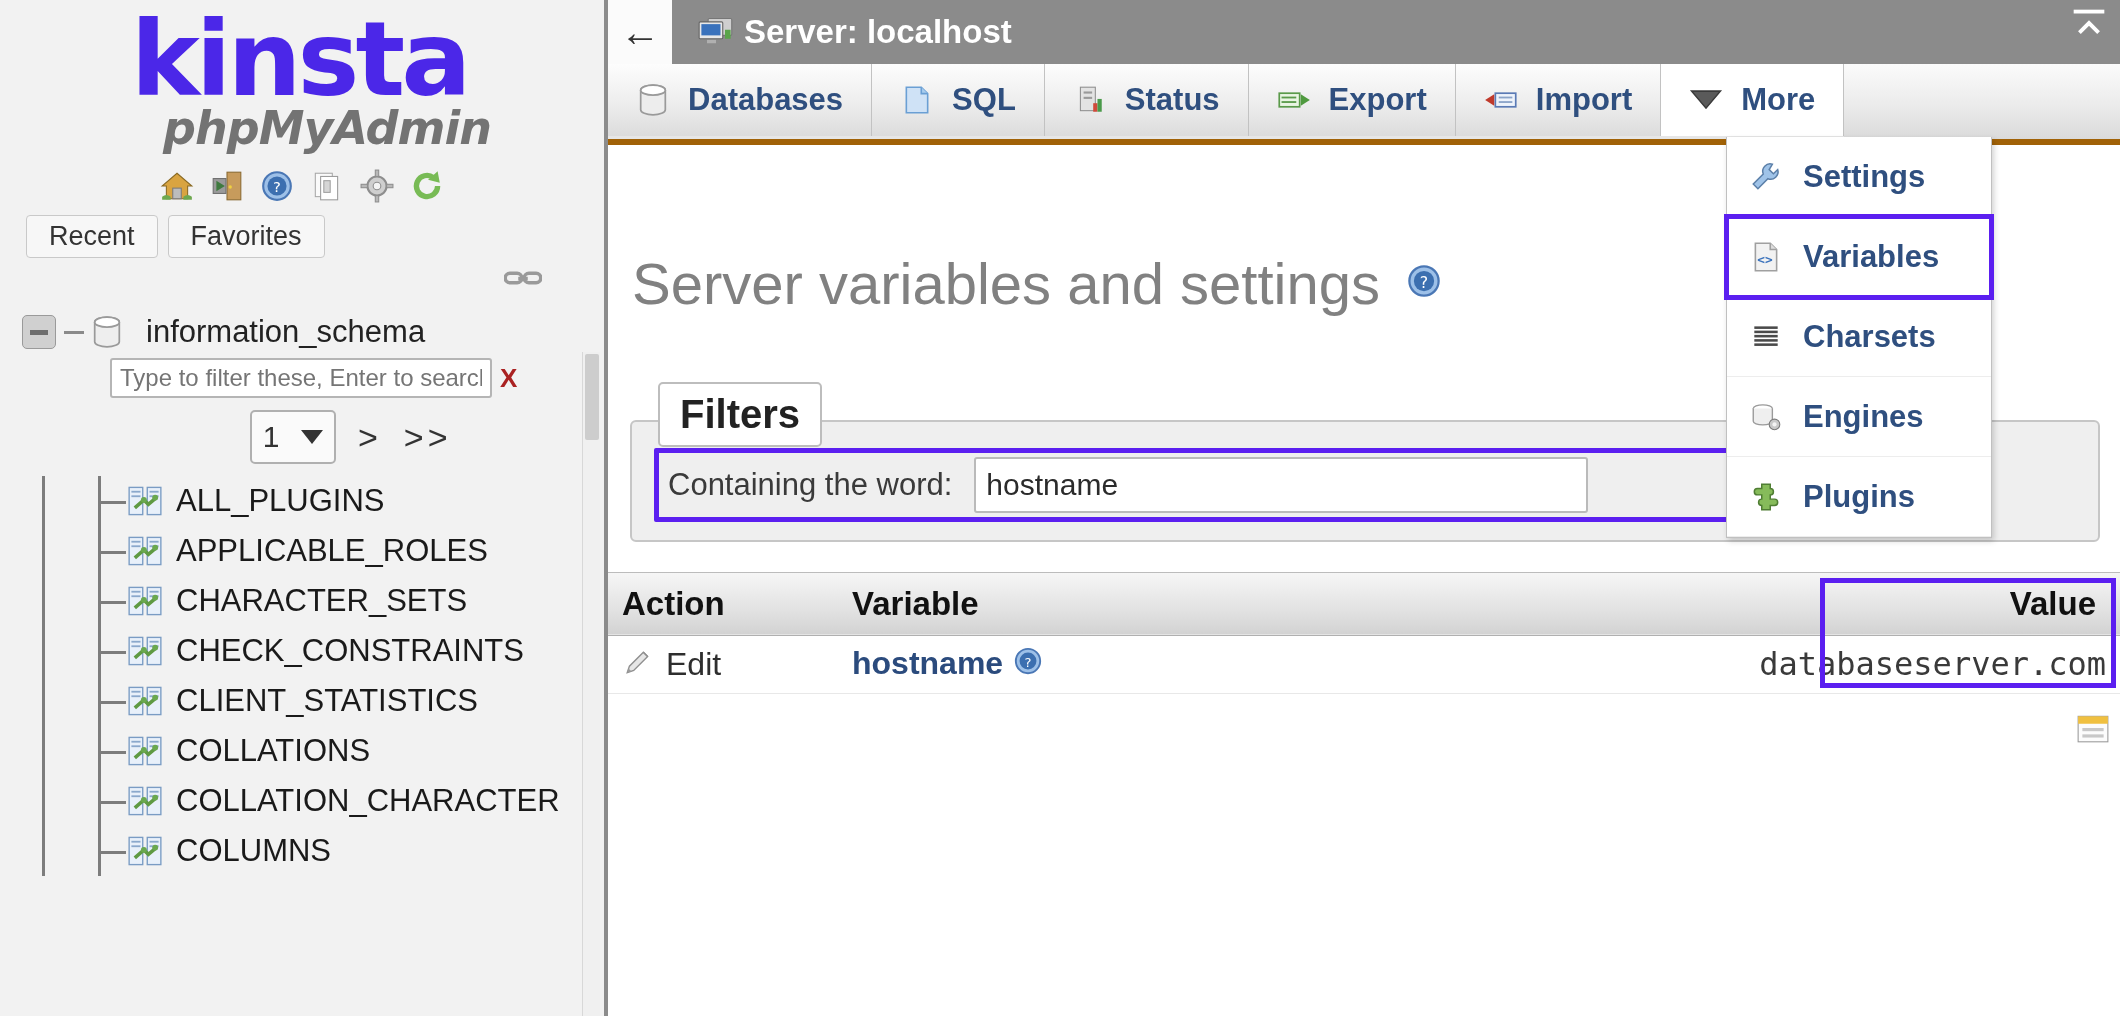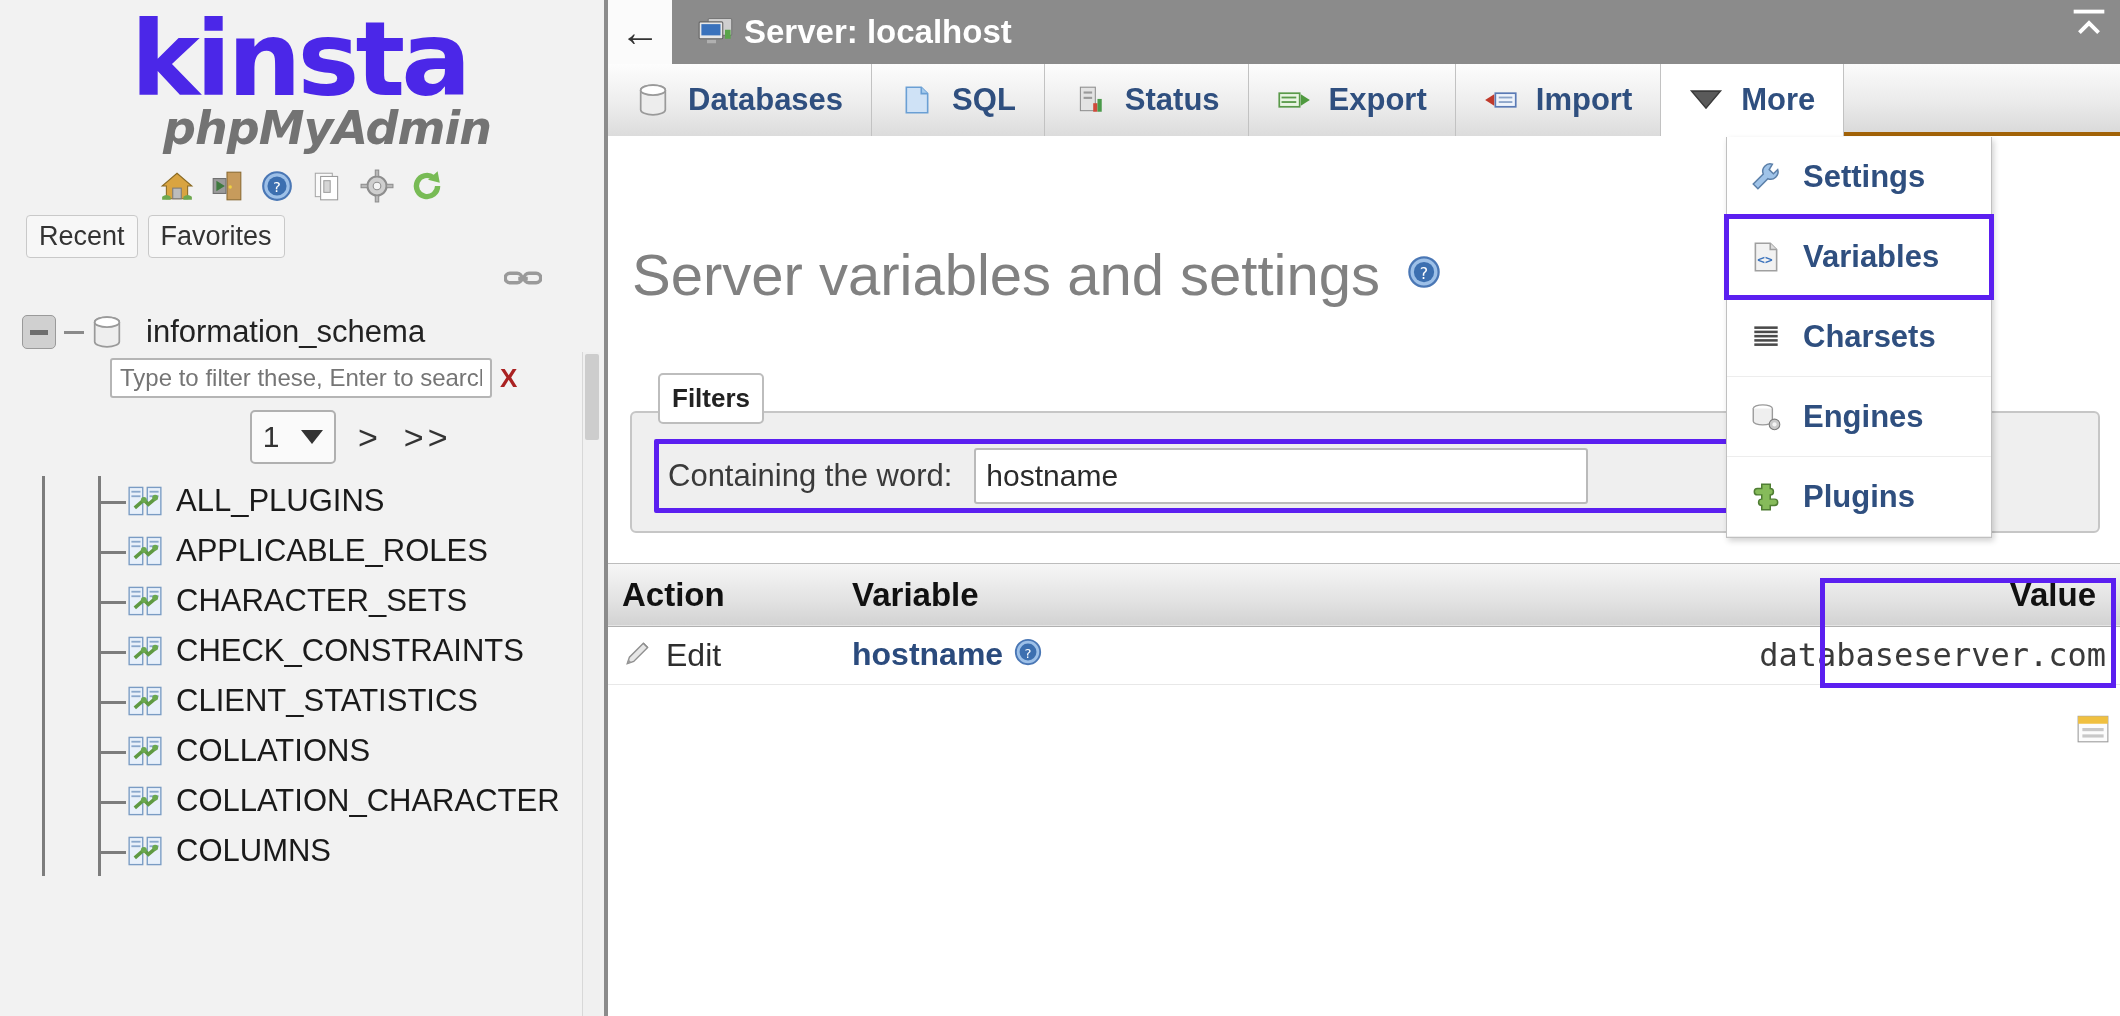--- a/index.html
+++ b/index.html
@@ -36,21 +36,21 @@
   }
   .icon-row {
     display: flex; justify-content: center; align-items: center;
     gap: 16px; margin-top: 16px;
   }
   .icon-row .ic { width: 34px; height: 34px; display: block; }
 
   .chip-row { display: flex; gap: 10px; padding: 12px 0 0 26px; }
   .chip {
     border: 1px solid #c9c9c9; background: #f7f7f7;
-    border-radius: 4px; padding: 5px 12px;
+    border-radius: 4px; padding: 5px 22px;
     font-size: 27px; color: #333;
   }
   .link-row { text-align: right; padding: 10px 62px 0 0; height: 40px; }
 
   .tree-scroll-area { position: relative; }
   .db-root {
     display: flex; align-items: center; gap: 8px;
     padding: 16px 0 0 22px; font-size: 31px; color: #222;
   }
   .expander {
@@ -120,21 +120,21 @@
     display: flex; align-items: center; justify-content: center;
     font-size: 40px; color: #333; flex: 0 0 64px;
   }
   .server-icon { width: 36px; height: 32px; margin: 0 10px 0 26px; }
   .server-title { font-size: 33px; color: #ffffff; font-weight: bold; }
   .collapse-btn {
     position: absolute; right: 8px; top: 2px;
     width: 46px; height: 46px; color: #fff;
   }
 
-  .tabs { display: flex; height: 72px; background: #e6e6e6; border-bottom: 4px solid #a16207; }
+  .tabs { display: flex; height: 81px; background: #e6e6e6; border-bottom: 6px solid #a16207; }
   .tab {
     display: flex; align-items: center; gap: 18px;
     padding: 0 28px; height: 72px;
     background: linear-gradient(to bottom, #fdfdfd 0%, #ededed 55%, #dcdcdc 100%);
     border-right: 1px solid #c2c2c2;
     font-size: 31px; font-weight: bold; color: #2f4f7f;
   }
   .tab .tabico { width: 34px; height: 32px; flex: 0 0 34px; }
   .tab.active { background: #ffffff; border-right: 1px solid #c2c2c2; }
   .tab-filler { flex: 1 1 auto;
@@ -148,21 +148,21 @@
 
   
   .filters-fieldset {
     position: relative; margin: 64px 20px 0 22px;
     border: 2px solid #c6c6c6; border-radius: 6px;
     background: #efefef; height: 122px;
   }
   .filters-legend {
     position: absolute; top: -40px; left: 26px;
     background: #fff; border: 2px solid #bdbdbd; border-radius: 5px;
-    padding: 8px 12px; font-size: 26px; font-weight: bold; color: #222;
+    padding: 8px 20px; font-size: 40px; font-weight: bold; color: #222;
   }
   .filters-inner {
     position: absolute; left: 0; right: 0; top: 26px;
     display: flex; align-items: center;
     padding-left: 22px; height: 74px;
   }
   .filters-hl {
     position: absolute; left: 22px; top: 26px;
     width: 1100px; height: 74px;
     border: 5px solid #5b1ff0; border-radius: 2px;

